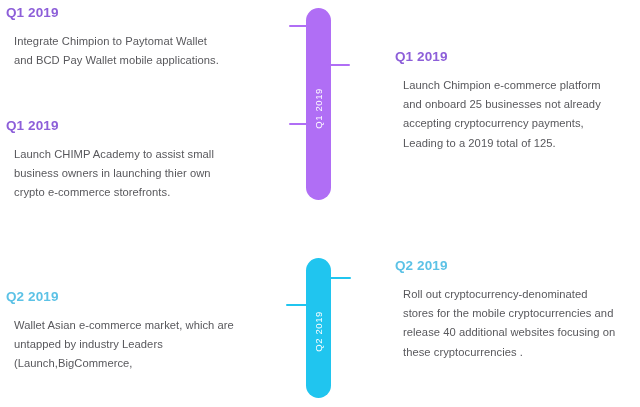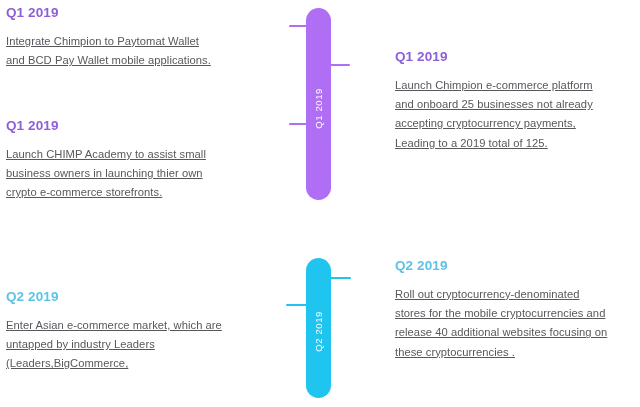--- a/index.html
+++ b/index.html
@@ -28,23 +28,22 @@
     font-size: 13.5px;
     font-weight: bold;
     letter-spacing: 0.1px;
     margin: 0 0 11px 0;
     line-height: 1.1;
   }
   .block-body {
     font-size: 11.2px;
     color: #58585c;
     line-height: 1.72;
-    margin: 0;
+    margin: 8px;
     letter-spacing: 0.05px;
-    text-decoration: underline;
   }
   .block-body .line {
     display: block;
     white-space: pre;
   }
 
   .title-purple { color: #8d5fd9; }
   .title-cyan   { color: #5cc2e6; }
 
   
@@ -143,23 +142,23 @@
         <span class="line">Launch Chimpion e-commerce platform</span>
         <span class="line">and onboard 25 businesses not already</span>
         <span class="line">accepting cryptocurrency payments,</span>
         <span class="line">Leading to a 2019 total of 125.</span>
       </div>
   </div>
 
   <div class="block" id="block-q2-left">
     <div class="block-title title-cyan">Q2 2019</div>
     <div class="block-body">
-        <span class="line">Enter Asian e-commerce market, which are</span>
+        <span class="line">Wallet Asian e-commerce market, which are</span>
         <span class="line">untapped by industry Leaders</span>
-        <span class="line">(Leaders,BigCommerce,</span>
+        <span class="line">(Launch,BigCommerce,</span>
       </div>
   </div>
 
   <div class="block" id="block-q2-right">
     <div class="block-title title-cyan">Q2 2019</div>
     <div class="block-body">
         <span class="line">Roll out cryptocurrency-denominated</span>
         <span class="line">stores for the mobile cryptocurrencies and</span>
         <span class="line">release 40 additional websites focusing on</span>
         <span class="line">these cryptocurrencies .</span>

